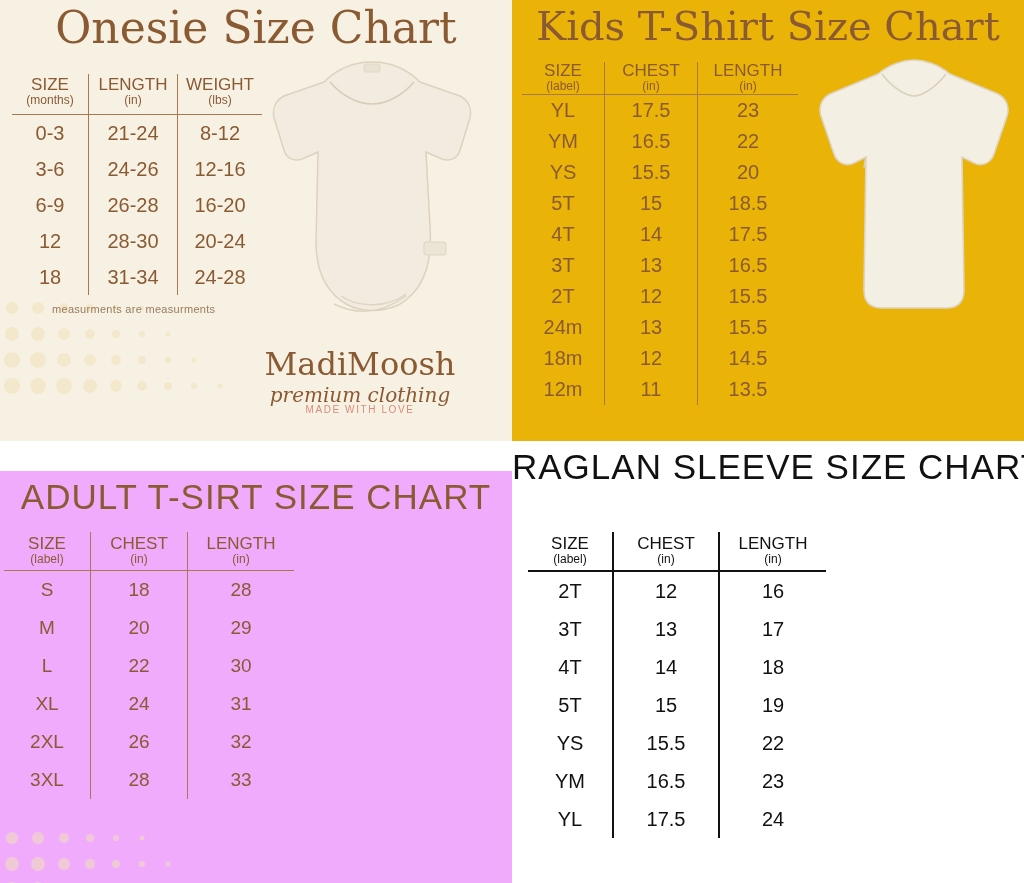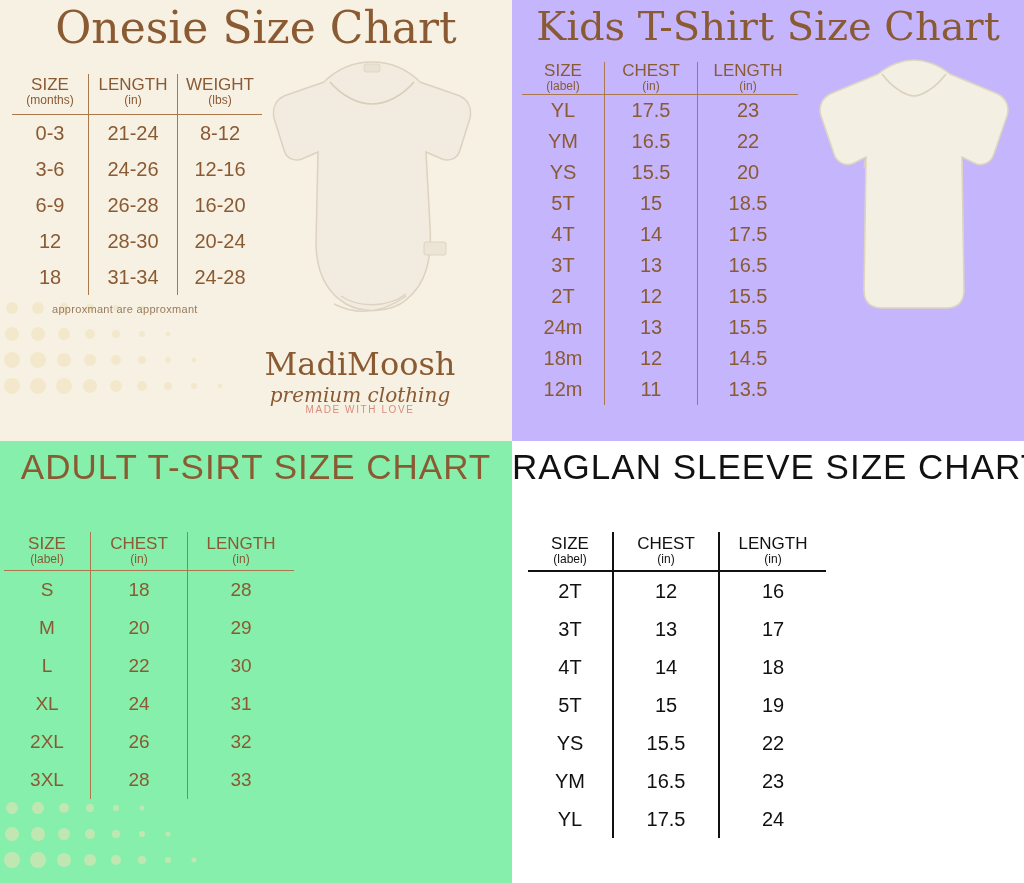--- a/index.html
+++ b/index.html
@@ -20,22 +20,22 @@
     display: grid;
     grid-template-columns: 512px 512px;
     grid-template-rows: 441px 442px;
   }
   .panel {
     position: relative;
     overflow: hidden;
     box-sizing: border-box;
   }
   .p-onesie   { background: #f7f1e3; }
-  .p-kids     { background: #c4b5fd; }
-  .p-adult    { background: #86efac; }
+  .p-kids     { background: #eab308; }
+  .p-adult    { background: #f0abfc; margin-top: 30px; }
   .p-raglan   { background: #ffffff; }
 
   
   .title {
     position: absolute;
     left: 0; right: 0;
     text-align: center;
     white-space: nowrap;
     line-height: 1;
   }
@@ -223,21 +223,21 @@
                  L72,106 L56,113 C48,116 40,112 38,104 L28,72
                  C26,62 30,54 38,50 Z"></path>
       </g>
       <path d="M84,36 C96,50 112,58 126,58 C140,58 156,50 168,36" fill="none" stroke="#d8cdb8" stroke-width="1.6"></path>
       <path d="M95,250 C112,262 142,262 160,248" fill="none" stroke="#ddd3c0" stroke-width="1.4"></path>
       <path d="M88,258 q36,18 72,-8" fill="none" stroke="#ddd3c0" stroke-width="1.4"></path>
       <rect x="178" y="196" width="22" height="13" rx="2" fill="#ece5d6" stroke="#ddd4c2" stroke-width="1"></rect>
       <rect x="118" y="18" width="16" height="8" rx="2" fill="#e9e2d3" stroke="#ddd4c2" stroke-width="0.8"></rect>
     </svg>
 
-    <div class="approx" id="onesie-approx">approxmant are approxmant</div>
+    <div class="approx" id="onesie-approx">measurments are measurments</div>
 
     <div class="brand brand-brown" id="onesie-brand">
       <div class="name">MadiMoosh</div>
       <div class="tag">premium clothing</div>
       <div class="love">MADE WITH LOVE</div>
     </div>
   </div>
 
   <div class="panel p-kids">
     <div class="title t-kids">Kids T-Shirt Size Chart</div>

